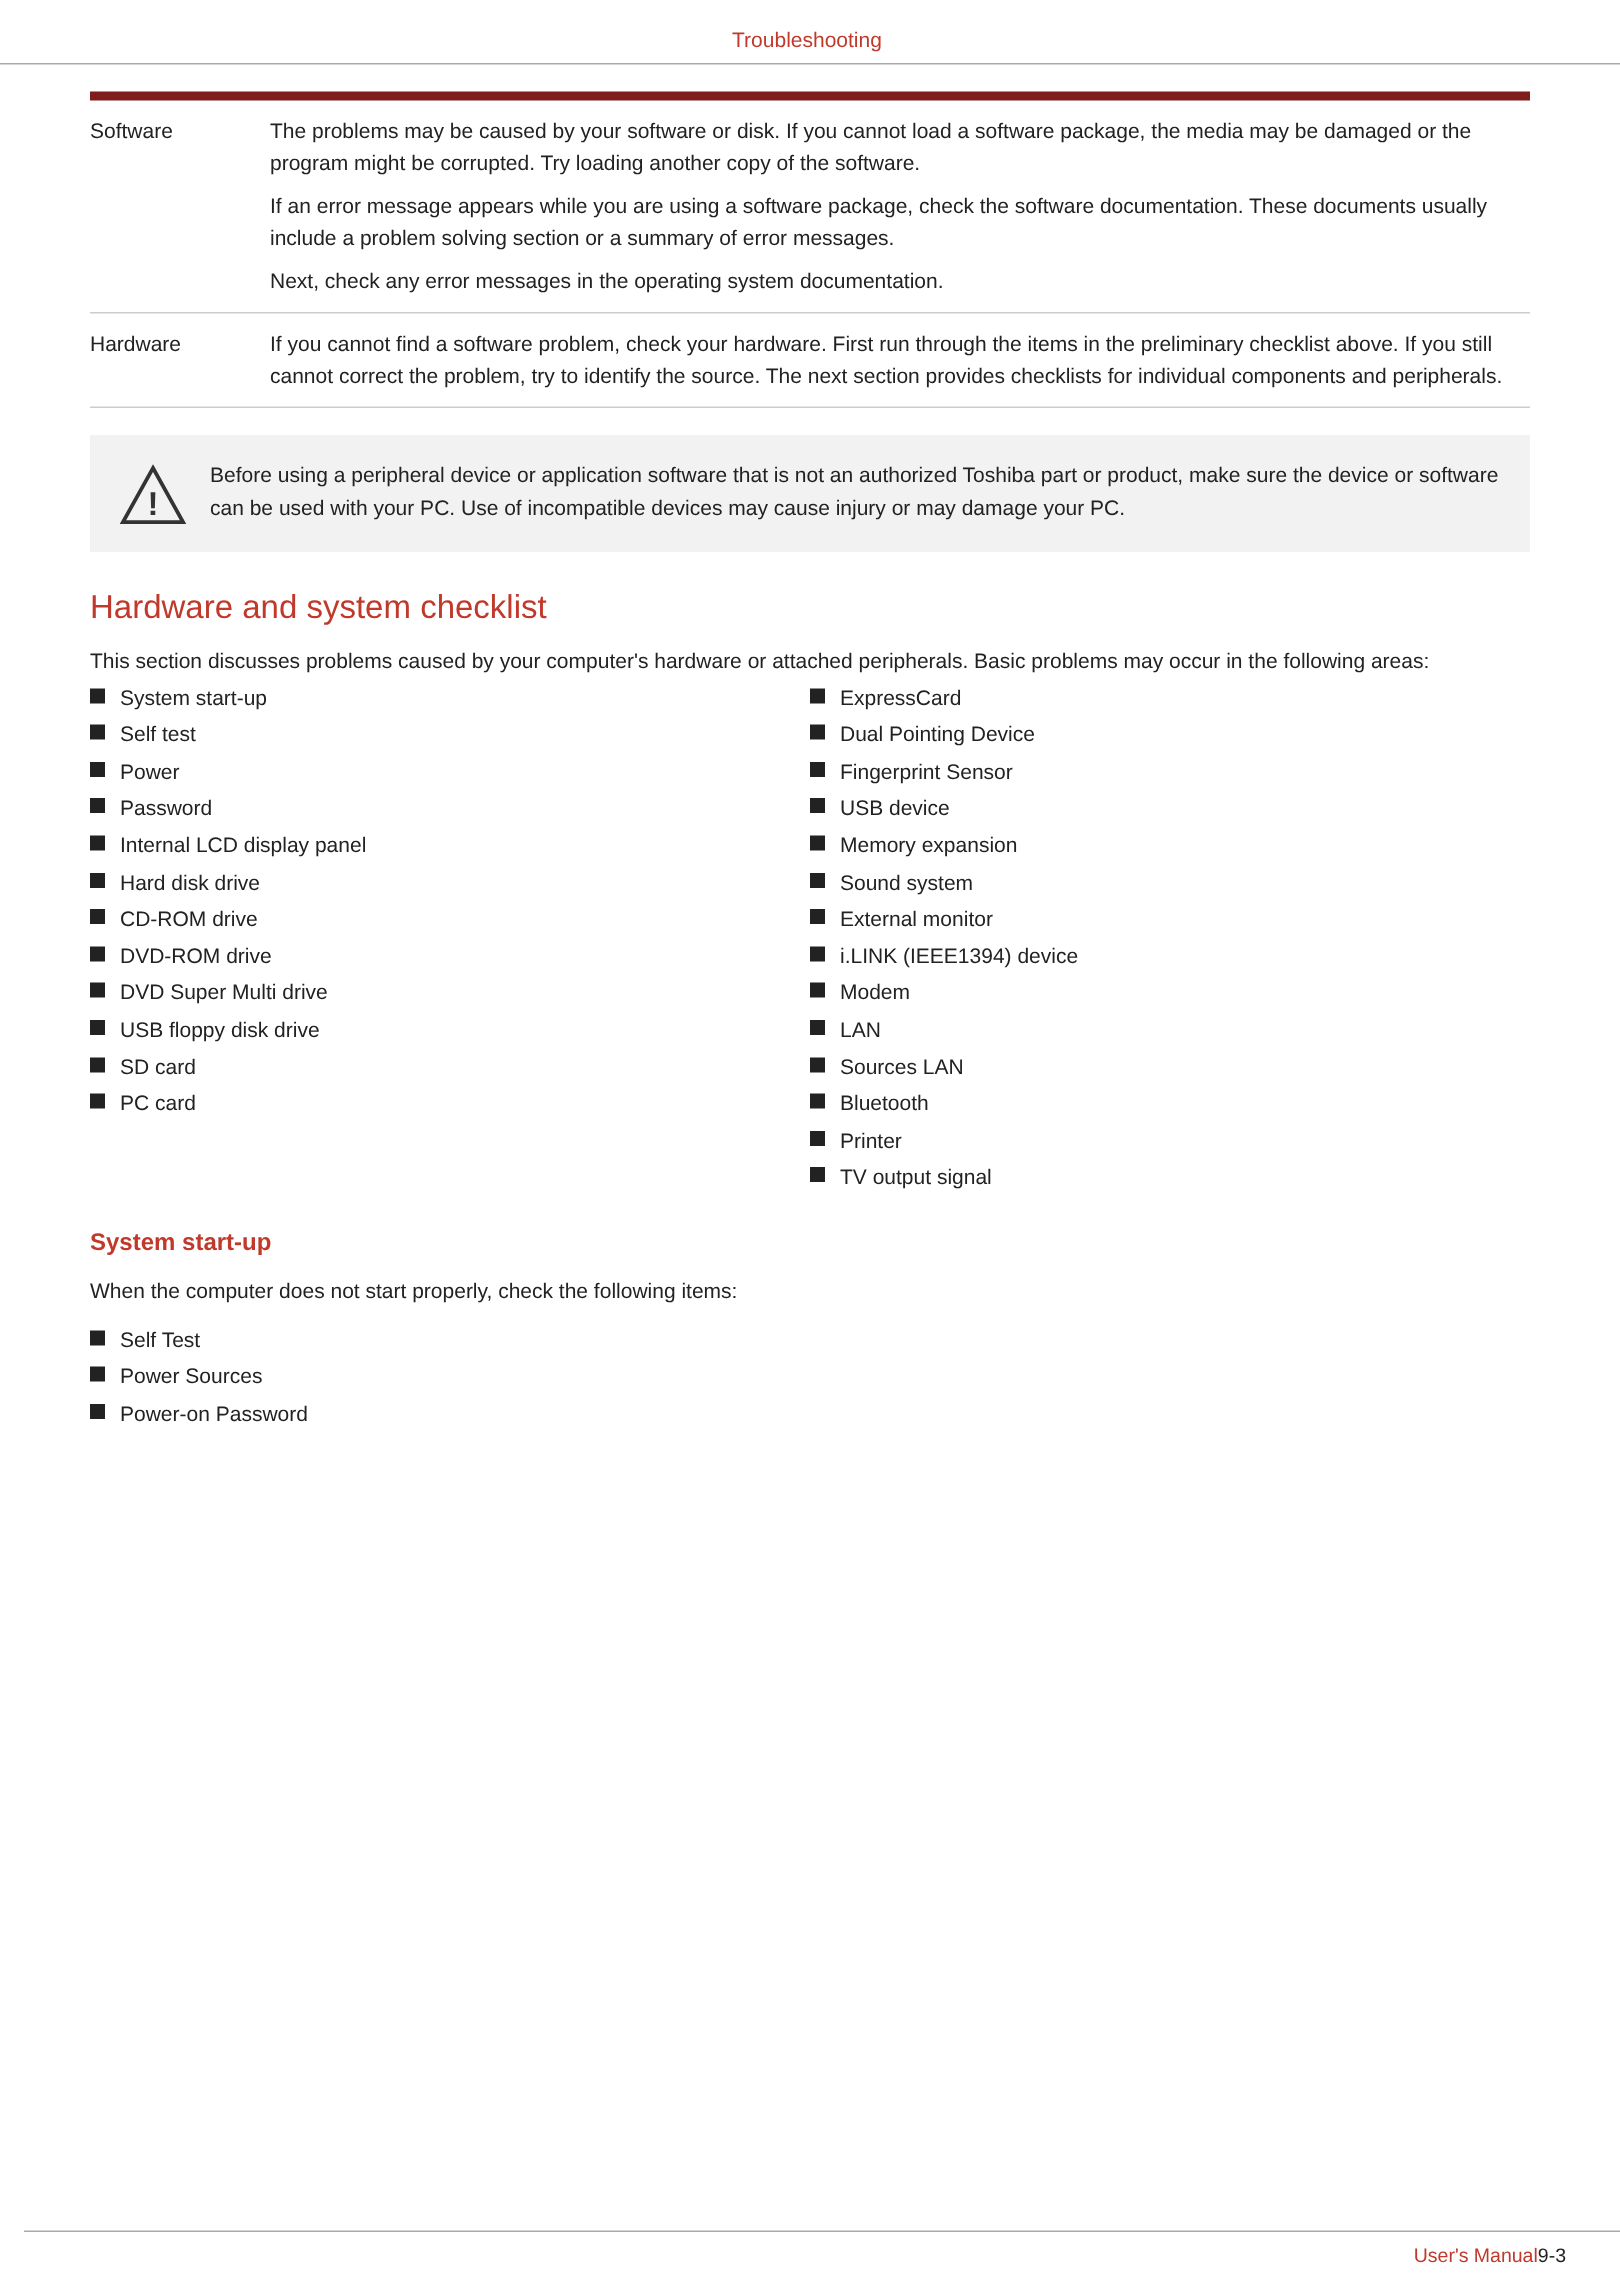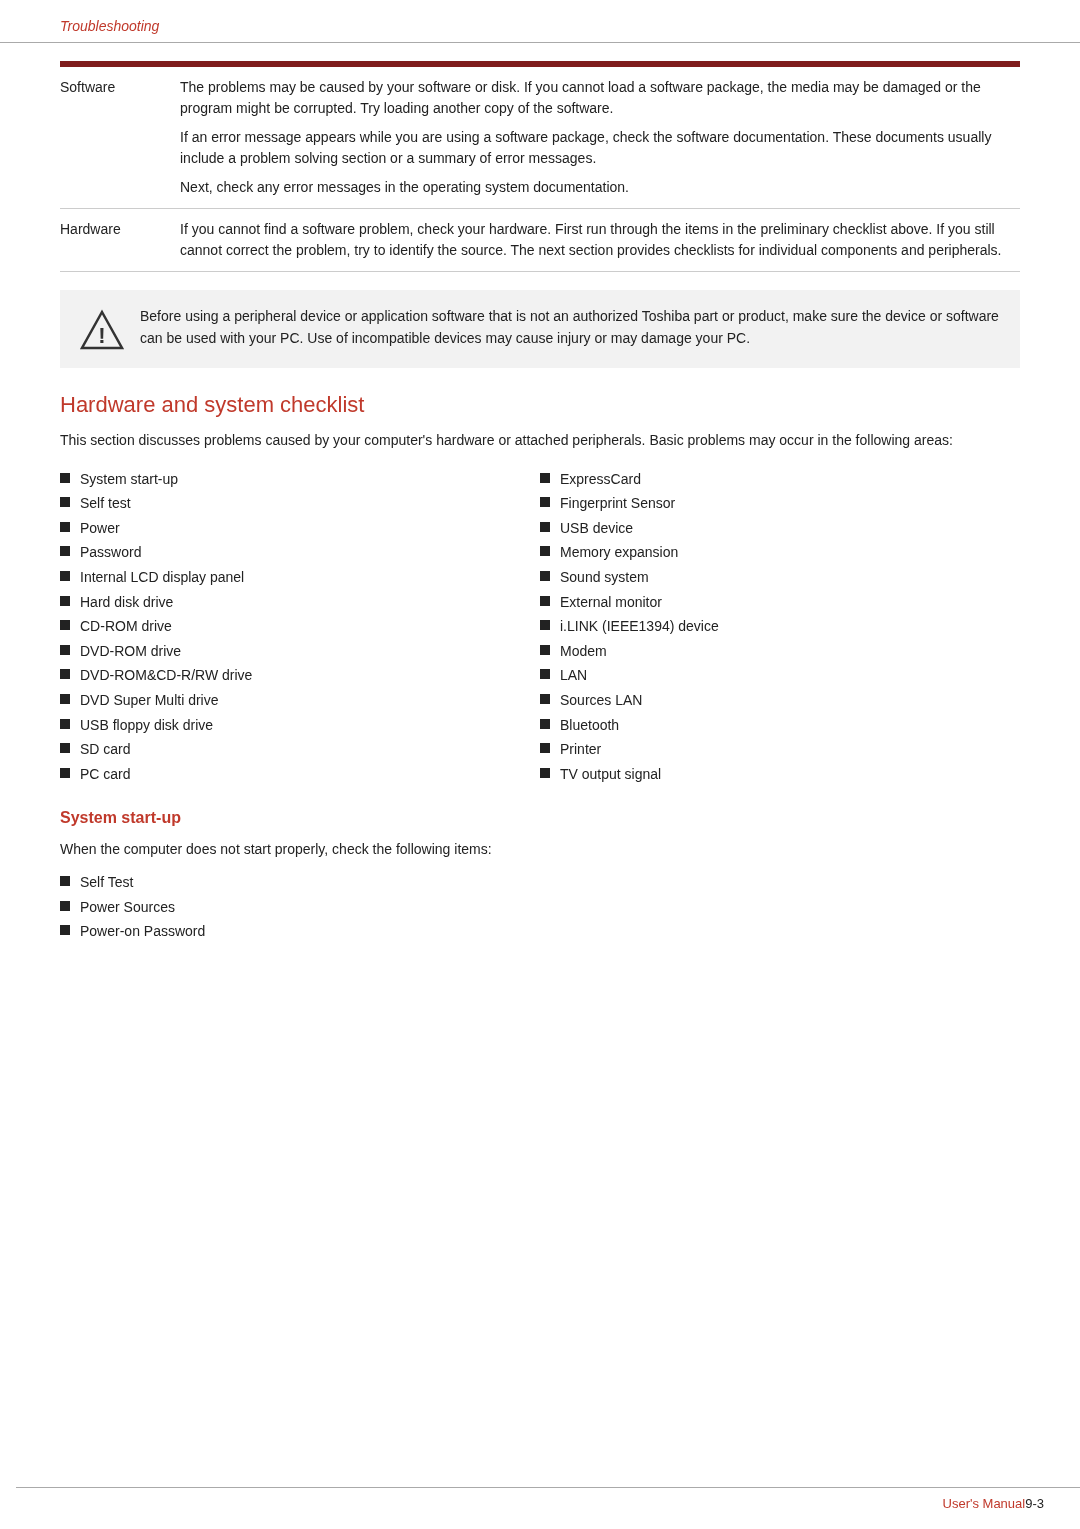--- a/index.html
+++ b/index.html
@@ -22,24 +22,23 @@
       width: 1080px;
       min-height: 1529px;
       padding: 0;
       position: relative;
       background: #fff;
     }
 
     
     .page-header {
       display: flex;
-      justify-content: flex-start;
+      justify-content: center;
       padding: 18px 64px 8px 60px;
       border-bottom: 1.5px solid #aaa;
-      font-style: italic;
     }
 
     .header-title {
       color: #c0392b;
       font-size: 14px;
     }
 
     
     .main-content {
       padding: 0 60px;
@@ -111,21 +110,21 @@
     .section-heading {
       color: #c0392b;
       font-size: 22px;
       font-weight: normal;
       margin: 24px 0 12px 0;
     }
 
     .section-intro {
       font-size: 14px;
       line-height: 1.55;
-      margin-bottom: 18px;
+      margin-bottom: 4px;
     }
 
     
     .bullet-columns {
       display: flex;
       gap: 0;
       margin-bottom: 20px;
     }
 
     .bullet-col {
@@ -259,43 +258,43 @@
           <div class="bullet-item">
             <span class="bullet-square"></span>
             <span>CD-ROM drive</span>
           </div>
           <div class="bullet-item">
             <span class="bullet-square"></span>
             <span>DVD-ROM drive</span>
           </div>
           <div class="bullet-item">
             <span class="bullet-square"></span>
-            <span>DVD-ROM&amp;CD-R/RW drive</span>
-          </div>
-          <div class="bullet-item">
-            <span class="bullet-square"></span>
             <span>DVD Super Multi drive</span>
           </div>
           <div class="bullet-item">
             <span class="bullet-square"></span>
             <span>USB floppy disk drive</span>
           </div>
           <div class="bullet-item">
             <span class="bullet-square"></span>
             <span>SD card</span>
           </div>
           <div class="bullet-item">
             <span class="bullet-square"></span>
             <span>PC card</span>
           </div>
         </div>
       <div class="bullet-col" id="right-bullet-col">
           <div class="bullet-item">
             <span class="bullet-square"></span>
             <span>ExpressCard</span>
+          </div>
+          <div class="bullet-item">
+            <span class="bullet-square"></span>
+            <span>Dual Pointing Device</span>
           </div>
           <div class="bullet-item">
             <span class="bullet-square"></span>
             <span>Fingerprint Sensor</span>
           </div>
           <div class="bullet-item">
             <span class="bullet-square"></span>
             <span>USB device</span>
           </div>
           <div class="bullet-item">

